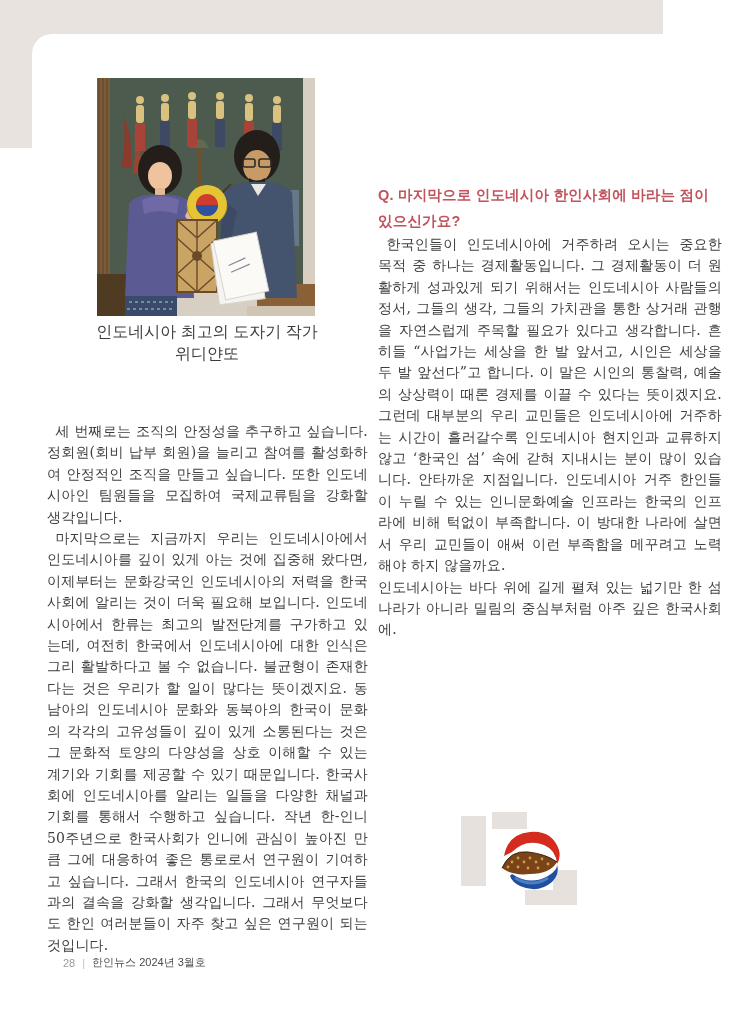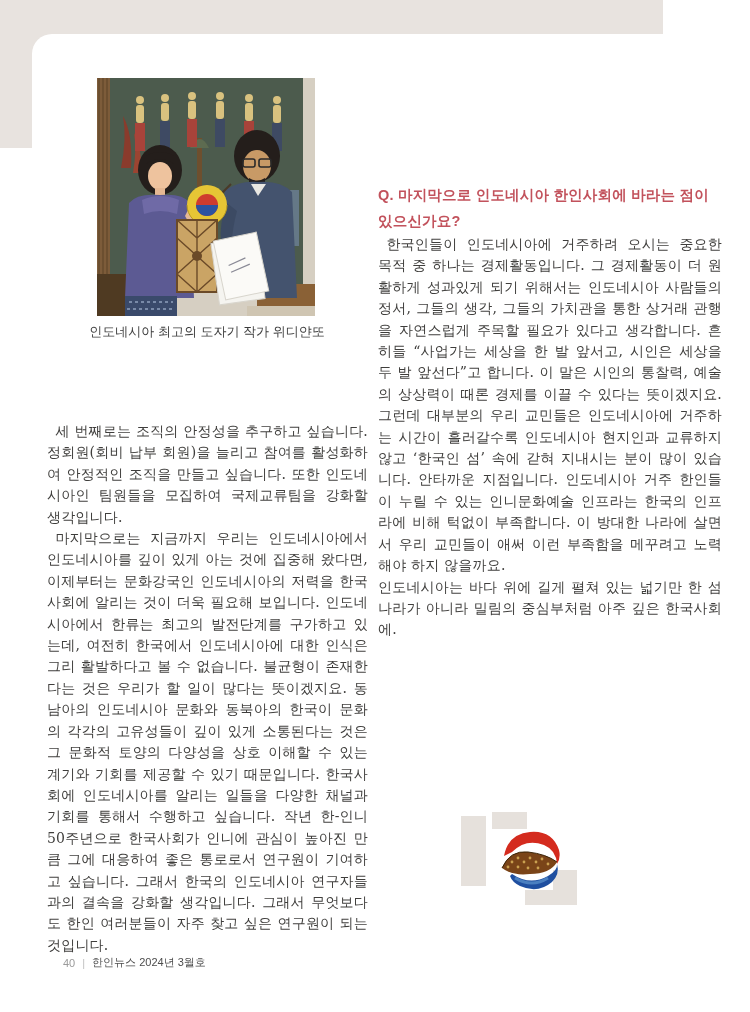--- a/index.html
+++ b/index.html
@@ -14,21 +14,21 @@
   }
   .surface{
     position:absolute;left:32px;top:34px;width:718px;height:978px;
     background:#ffffff;border-top-left-radius:20px;
   }
   .photo{
     position:absolute;left:97px;top:78px;width:218px;height:238px;
   }
   .caption{
     position:absolute;left:87px;top:321px;width:240px;
-    text-align:center;font-size:13px;line-height:22px;color:#3c3c3c;
+    text-align:center;font-size:16px;line-height:22px;color:#3c3c3c;
     font-family:"Liberation Sans",sans-serif;
   }
   .col{
     position:absolute;color:#3f3e3c;
     font-family:"DejaVu Serif","Liberation Serif",serif;
     font-size:14px;line-height:21.4px;text-align:justify;
     letter-spacing:0.2px;
     margin-top:38px;
   }
   .col p{margin:0;text-indent:0.6em;}
@@ -198,18 +198,18 @@
           <circle cx="58" cy="55" r="1.4"></circle>
           <circle cx="68" cy="56" r="1.4"></circle>
         <circle cx="78" cy="56" r="1.4"></circle>
           <circle cx="48" cy="55" r="1.4"></circle>
       </g>
       <path d="M42 56 Q50 38 68 40 Q86 42 97 50" fill="none" stroke="#3a2408" stroke-width="1"></path>
     </g>
   </svg>
 
   <div class="footer">
-    <span class="num">40</span>
+    <span class="num">28</span>
     <span class="sep">|</span>
     <span class="issue">한인뉴스 2024년 3월호</span>
   </div>
 
 </div>
 
 </body></html>

